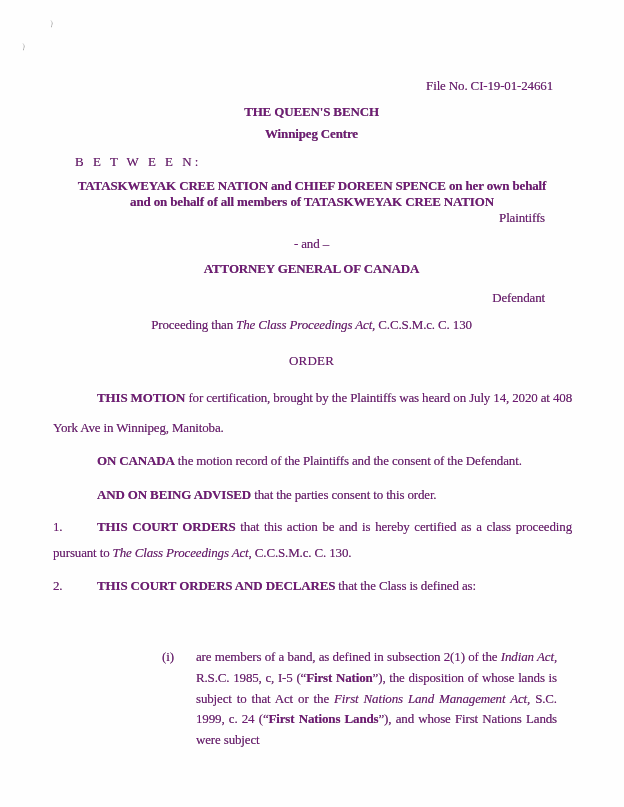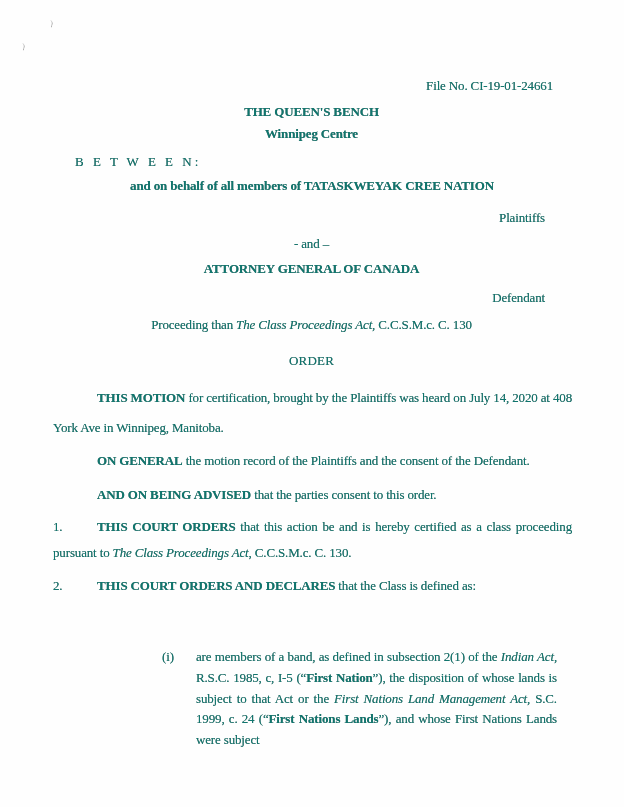--- a/index.html
+++ b/index.html
@@ -7,21 +7,21 @@
     padding: 0;
     background: #ffffff;
   }
   .page {
     position: relative;
     width: 624px;
     height: 807px;
     background: #fefefe;
     font-family: "Liberation Serif", "DejaVu Serif", serif;
     font-size: 13px;
-    color: #0f766e;
+    color: #701a75;
     letter-spacing: -0.15px;
     text-shadow: 0 0 0.3px rgba(30,30,30,0.55);
     overflow: hidden;
   }
   .abs { position: absolute; }
   .b { font-weight: bold; }
   .i { font-style: italic; }
 
   .file-no     { top: 78px;  left: 53px; width: 500px; text-align: right; }
   .court-name  { top: 104px; left: 53px; width: 517px; font-weight: bold; text-align: center; }
@@ -91,38 +91,39 @@
   <span class="scan-mark scan-mark-2"></span>
 
   <div class="abs file-no">File No. CI-19-01-24661</div>
 
   <div class="abs court-name">THE QUEEN'S BENCH</div>
   <div class="abs centre-name">Winnipeg Centre</div>
 
   <div class="abs between">B E T W E E N:</div>
 
   <div class="abs party-block">
+    <div>TATASKWEYAK CREE NATION and CHIEF DOREEN SPENCE on her own behalf</div>
     <div>and on behalf of all members of TATASKWEYAK CREE NATION</div>
   </div>
   <div class="abs plaintiffs-role">Plaintiffs</div>
 
   <div class="abs and-sep">- and –</div>
 
   <div class="abs att-general">ATTORNEY GENERAL OF CANADA</div>
   <div class="abs defendant-role">Defendant</div>
 
   <div class="abs proceeding">
     <span>Proceeding than </span><span class="i">The Class Proceedings Act</span><span>, C.C.S.M.c. C. 130</span>
   </div>
 
   <div class="abs order-title">ORDER</div>
 
   <p class="para recital-1"><span class="b">THIS MOTION</span><span> for certification, brought by the Plaintiffs was heard on July 14, 2020 at 408 York Ave in Winnipeg, Manitoba.</span></p>
 
-  <p class="para recital-2"><span class="b">ON GENERAL</span><span> the motion record of the Plaintiffs and the consent of the Defendant.</span></p>
+  <p class="para recital-2"><span class="b">ON CANADA</span><span> the motion record of the Plaintiffs and the consent of the Defendant.</span></p>
 
   <p class="para recital-3"><span class="b">AND ON BEING ADVISED</span><span> that the parties consent to this order.</span></p>
 
   <p class="order-item order-1"><span class="onum">1.</span><span class="b">THIS COURT ORDERS</span><span> that this action be and is hereby certified as a class proceeding pursuant to </span><span class="i">The Class Proceedings Act</span><span>, C.C.S.M.c. C. 130.</span></p>
 
   <p class="order-item order-2"><span class="onum">2.</span><span class="b">THIS COURT ORDERS AND DECLARES</span><span> that the Class is defined as:</span></p>
 
 
   <p class="sub-i"><span class="sub-i-marker">(i)</span><span>are members of a band, as defined in subsection 2(1) of the </span><span class="i">Indian Act</span><span>, R.S.C. 1985, c, I-5 (“</span><span class="b">First Nation</span><span>”), the disposition of whose lands is subject to that Act or the </span><span class="i">First Nations Land Management Act</span><span>, S.C. 1999, c. 24 (“</span><span class="b">First Nations Lands</span><span>”), and whose First Nations Lands were subject</span></p>
 

